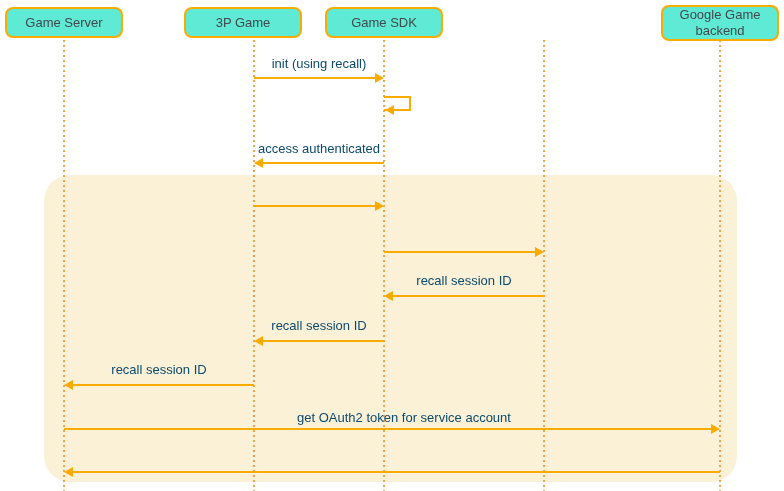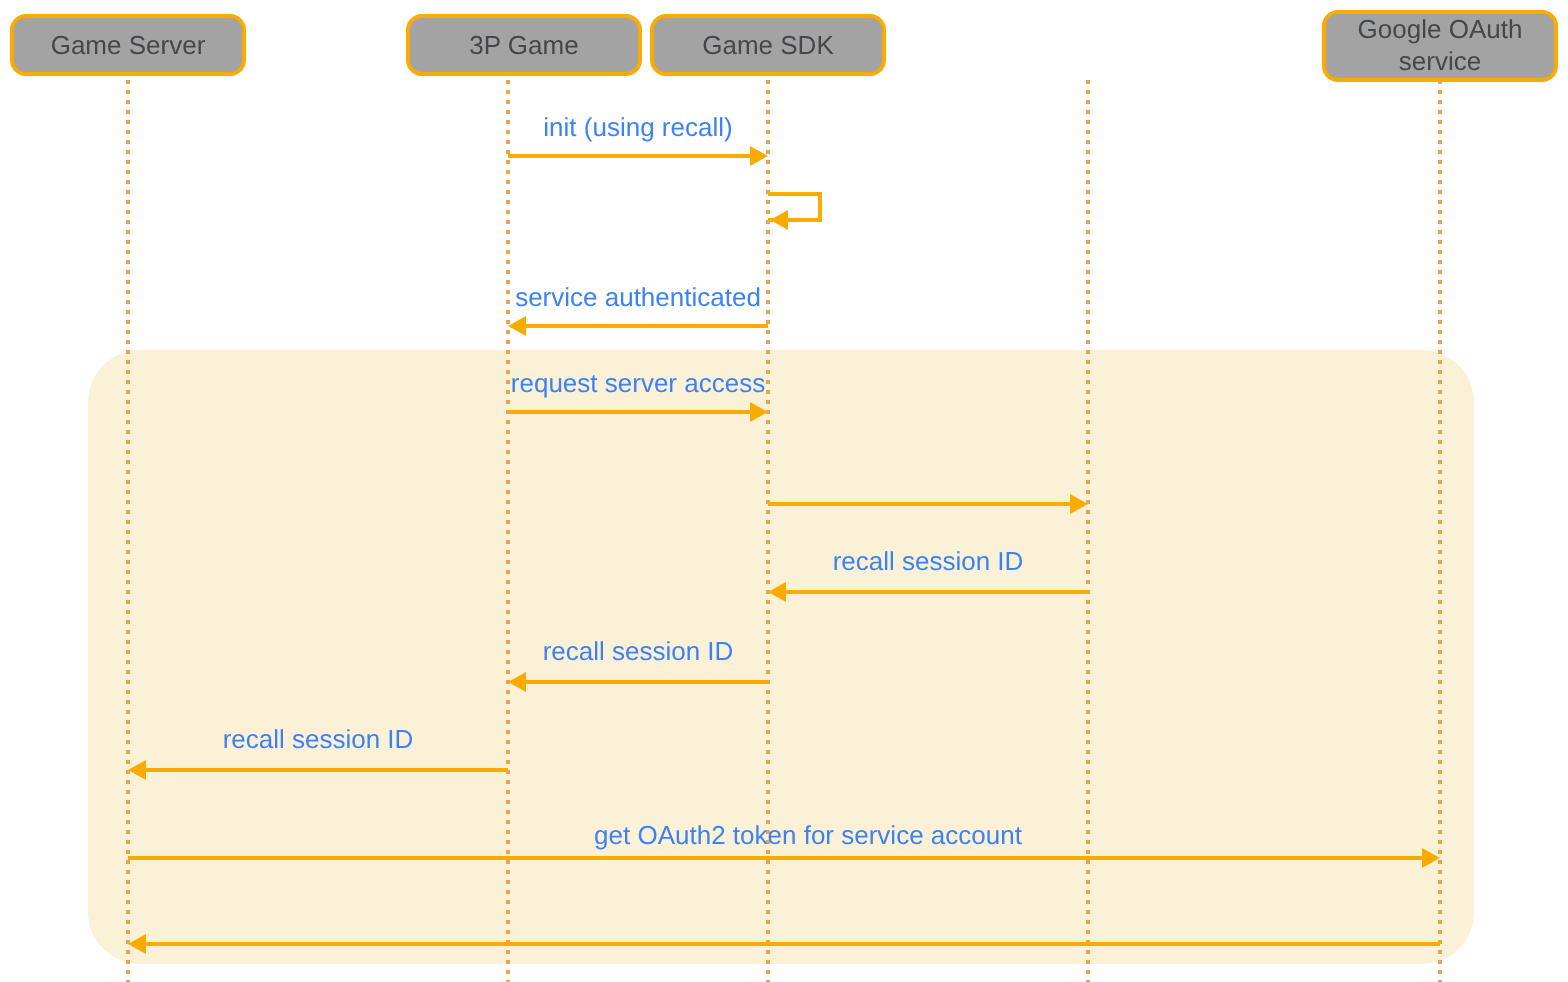--- a/index.html
+++ b/index.html
@@ -34,21 +34,21 @@
     width: 2px;
     background: repeating-linear-gradient(to bottom, #EDA24F 0 2px, transparent 2px 5px);
     z-index: 2;
   }
 
   
   .actor {
     position: absolute;
     width: 118px;
     border: 2px solid #F9AB00;
-    background: #a3a3a3;
+    background: #5eead4;
     border-radius: 8px;
     display: flex;
     align-items: center;
     justify-content: center;
     text-align: center;
     font-size: 13px;
     line-height: 16px;
     color: #44484C;
     z-index: 4;
   }
@@ -76,21 +76,21 @@
     border-top: 5px solid transparent;
     border-bottom: 5px solid transparent;
     border-right: 9px solid #F9AB00;
     z-index: 3;
   }
   .msg-label {
     position: absolute;
     transform: translateX(-50%);
     white-space: nowrap;
     font-size: 13px;
-    color: #3b82f6;
+    color: #0c4a6e;
     z-index: 3;
   }
   .msg-label.left-align { transform: none; }
 
   
   .self-loop {
     position: absolute;
     left: 384px;
     top: 96px;
     width: 27px;
@@ -110,42 +110,41 @@
 
   <div class="lifeline" style="left:63px"></div>
   <div class="lifeline" style="left:253px"></div>
   <div class="lifeline" style="left:383px"></div>
   <div class="lifeline" style="left:543px"></div>
   <div class="lifeline" style="left:719px"></div>
 
   <div class="actor single" style="left:5px">
       <span>Game Server</span>
     </div>
-  <div class="actor single" style="left:203px">
+  <div class="actor single" style="left:184px">
       <span>3P Game</span>
     </div>
   <div class="actor single" style="left:325px">
       <span>Game SDK</span>
     </div>
   <div class="actor double" style="left:661px">
-      <span>Google OAuth service</span>
+      <span>Google Game backend</span>
     </div>
 
   <div class="msg-label" style="left:319px; top:56px">init (using recall)</div>
   <div class="arrow-line" style="left:254px; top:77px; width:122px"></div>
   <div class="head-r" style="left:375px; top:73px"></div>
 
   <div class="self-loop"></div>
   <div class="head-l" style="left:385px; top:105px"></div>
 
-  <div class="msg-label" style="left:319px; top:141px">service authenticated</div>
+  <div class="msg-label" style="left:319px; top:141px">access authenticated</div>
   <div class="head-l" style="left:254px; top:158px"></div>
   <div class="arrow-line" style="left:262px; top:162px; width:122px"></div>
 
-  <div class="msg-label" style="left:319px; top:184px">request server access</div>
   <div class="arrow-line" style="left:254px; top:205px; width:122px"></div>
   <div class="head-r" style="left:375px; top:201px"></div>
 
   <div class="arrow-line" style="left:384px; top:251px; width:152px"></div>
   <div class="head-r" style="left:535px; top:247px"></div>
 
   <div class="msg-label" style="left:464px; top:273px">recall session ID</div>
   <div class="head-l" style="left:384px; top:291px"></div>
   <div class="arrow-line" style="left:392px; top:295px; width:152px"></div>
 

